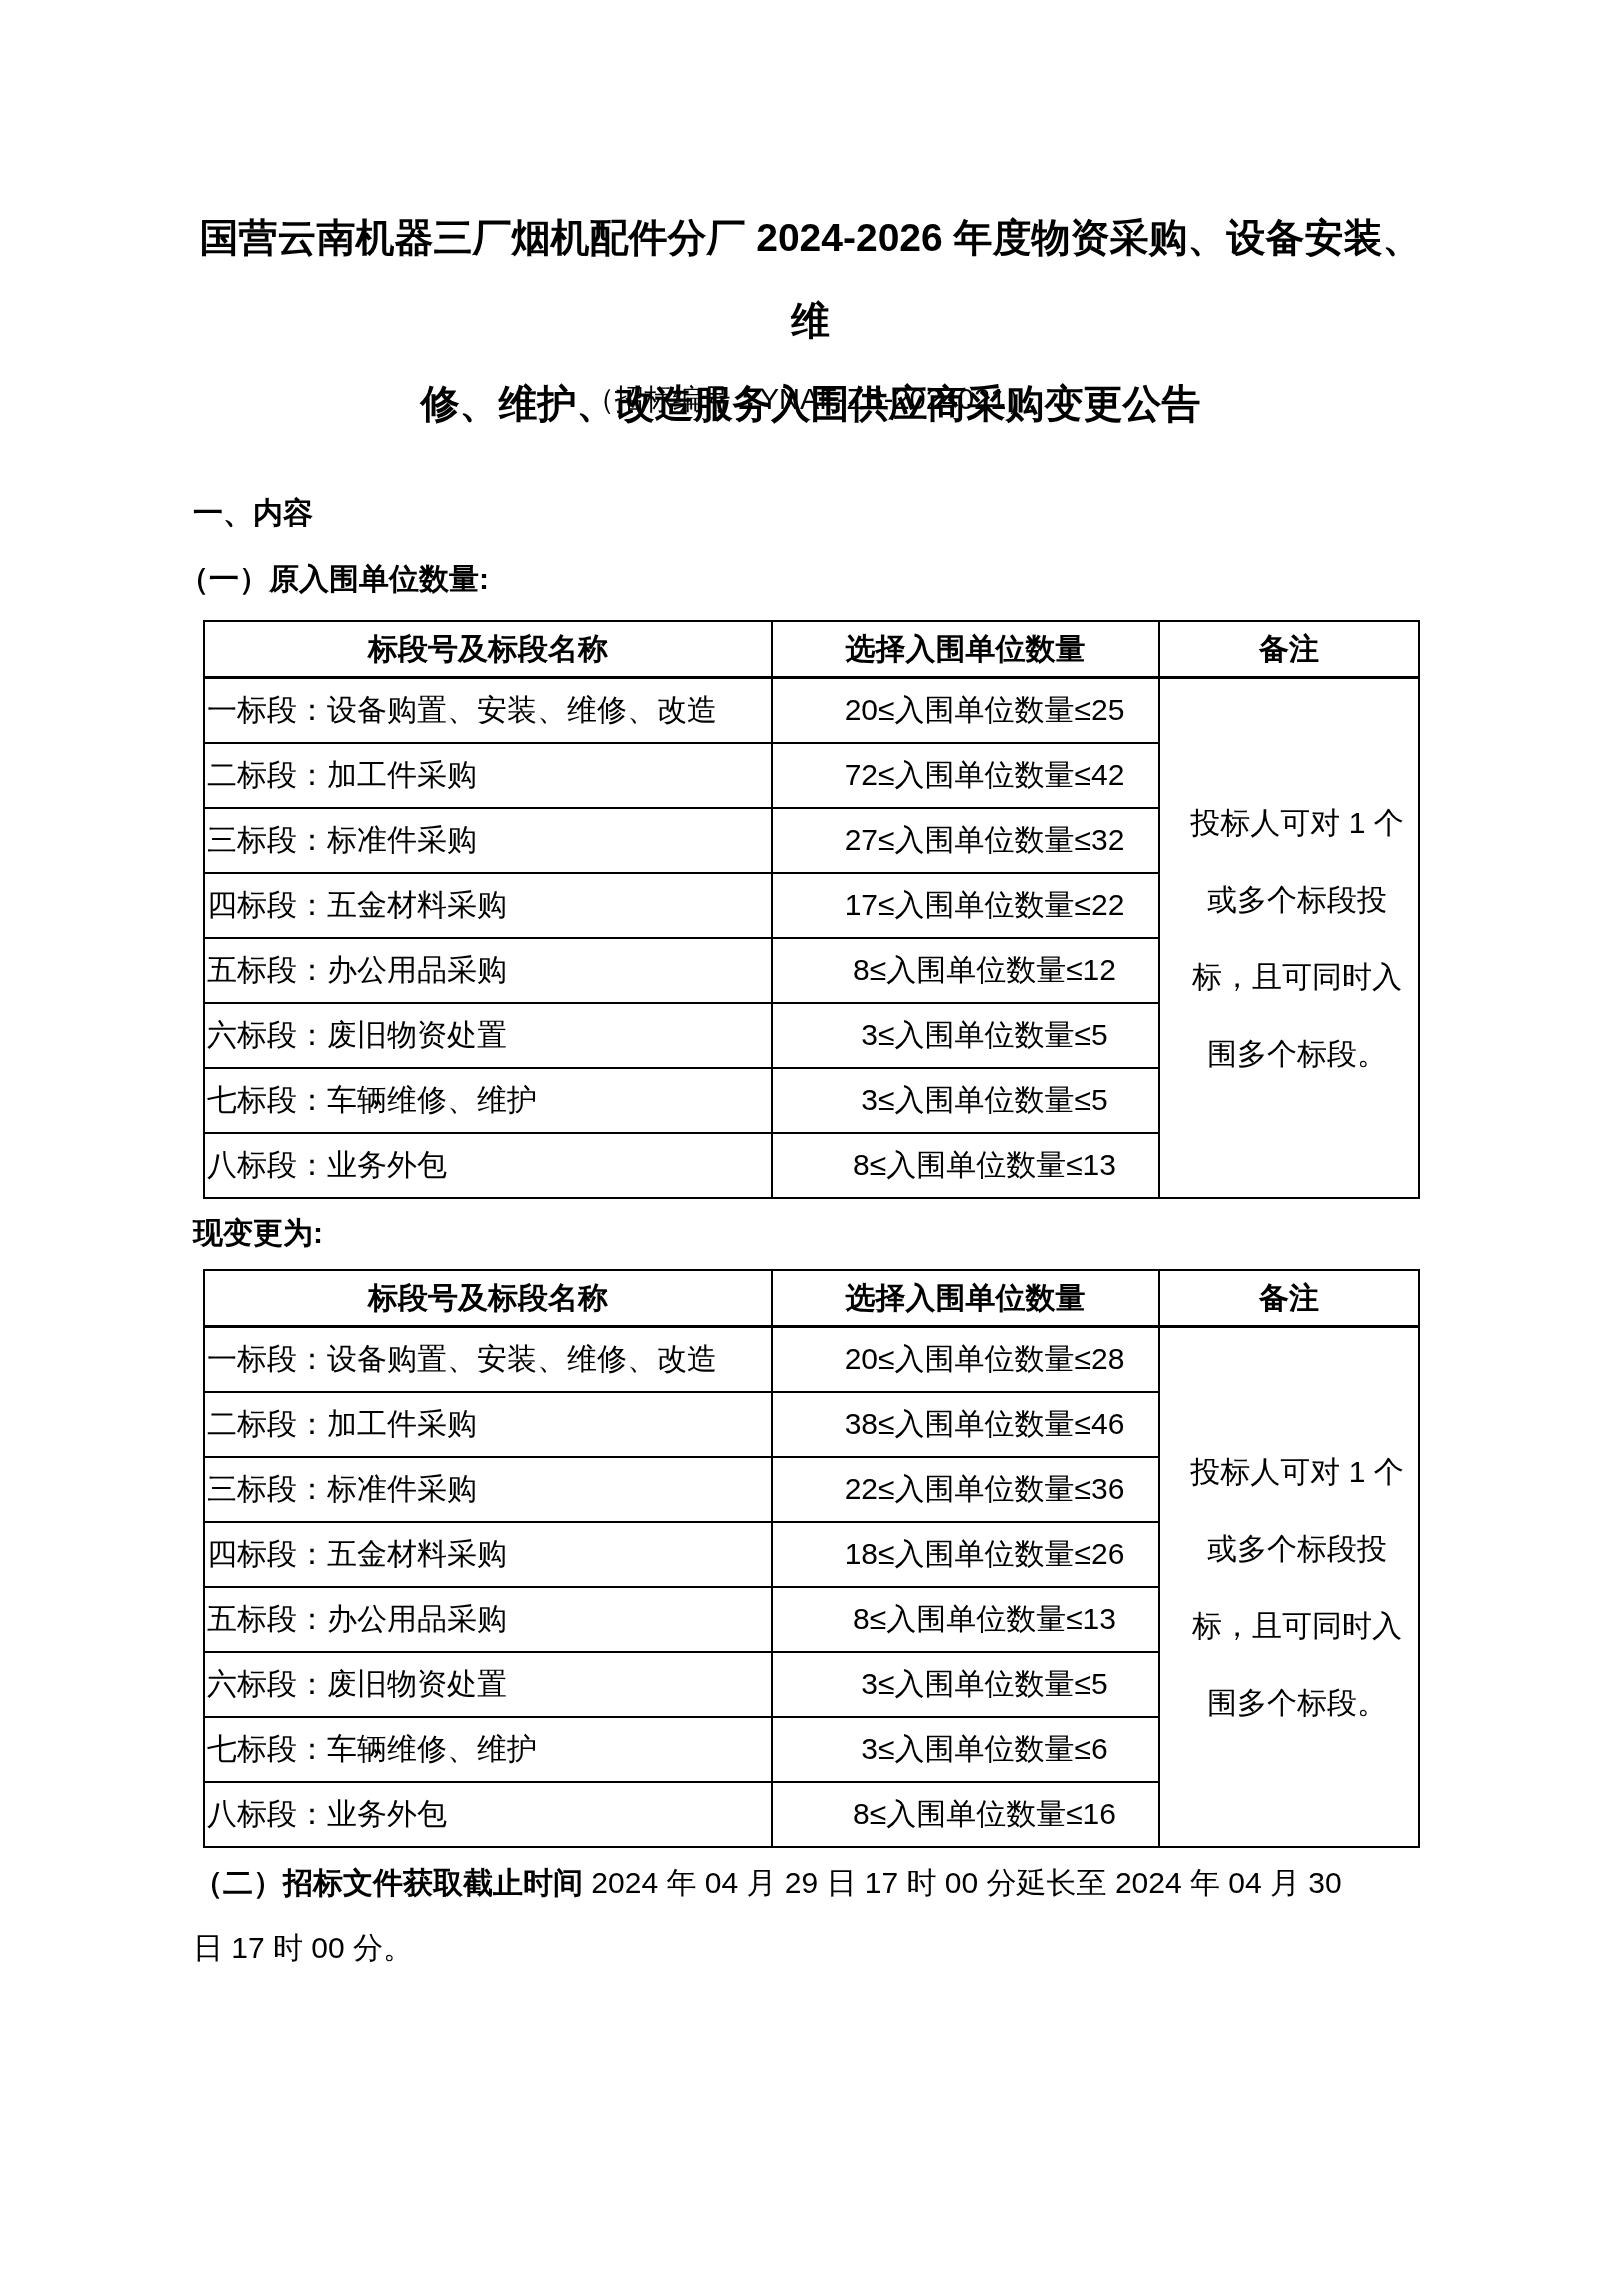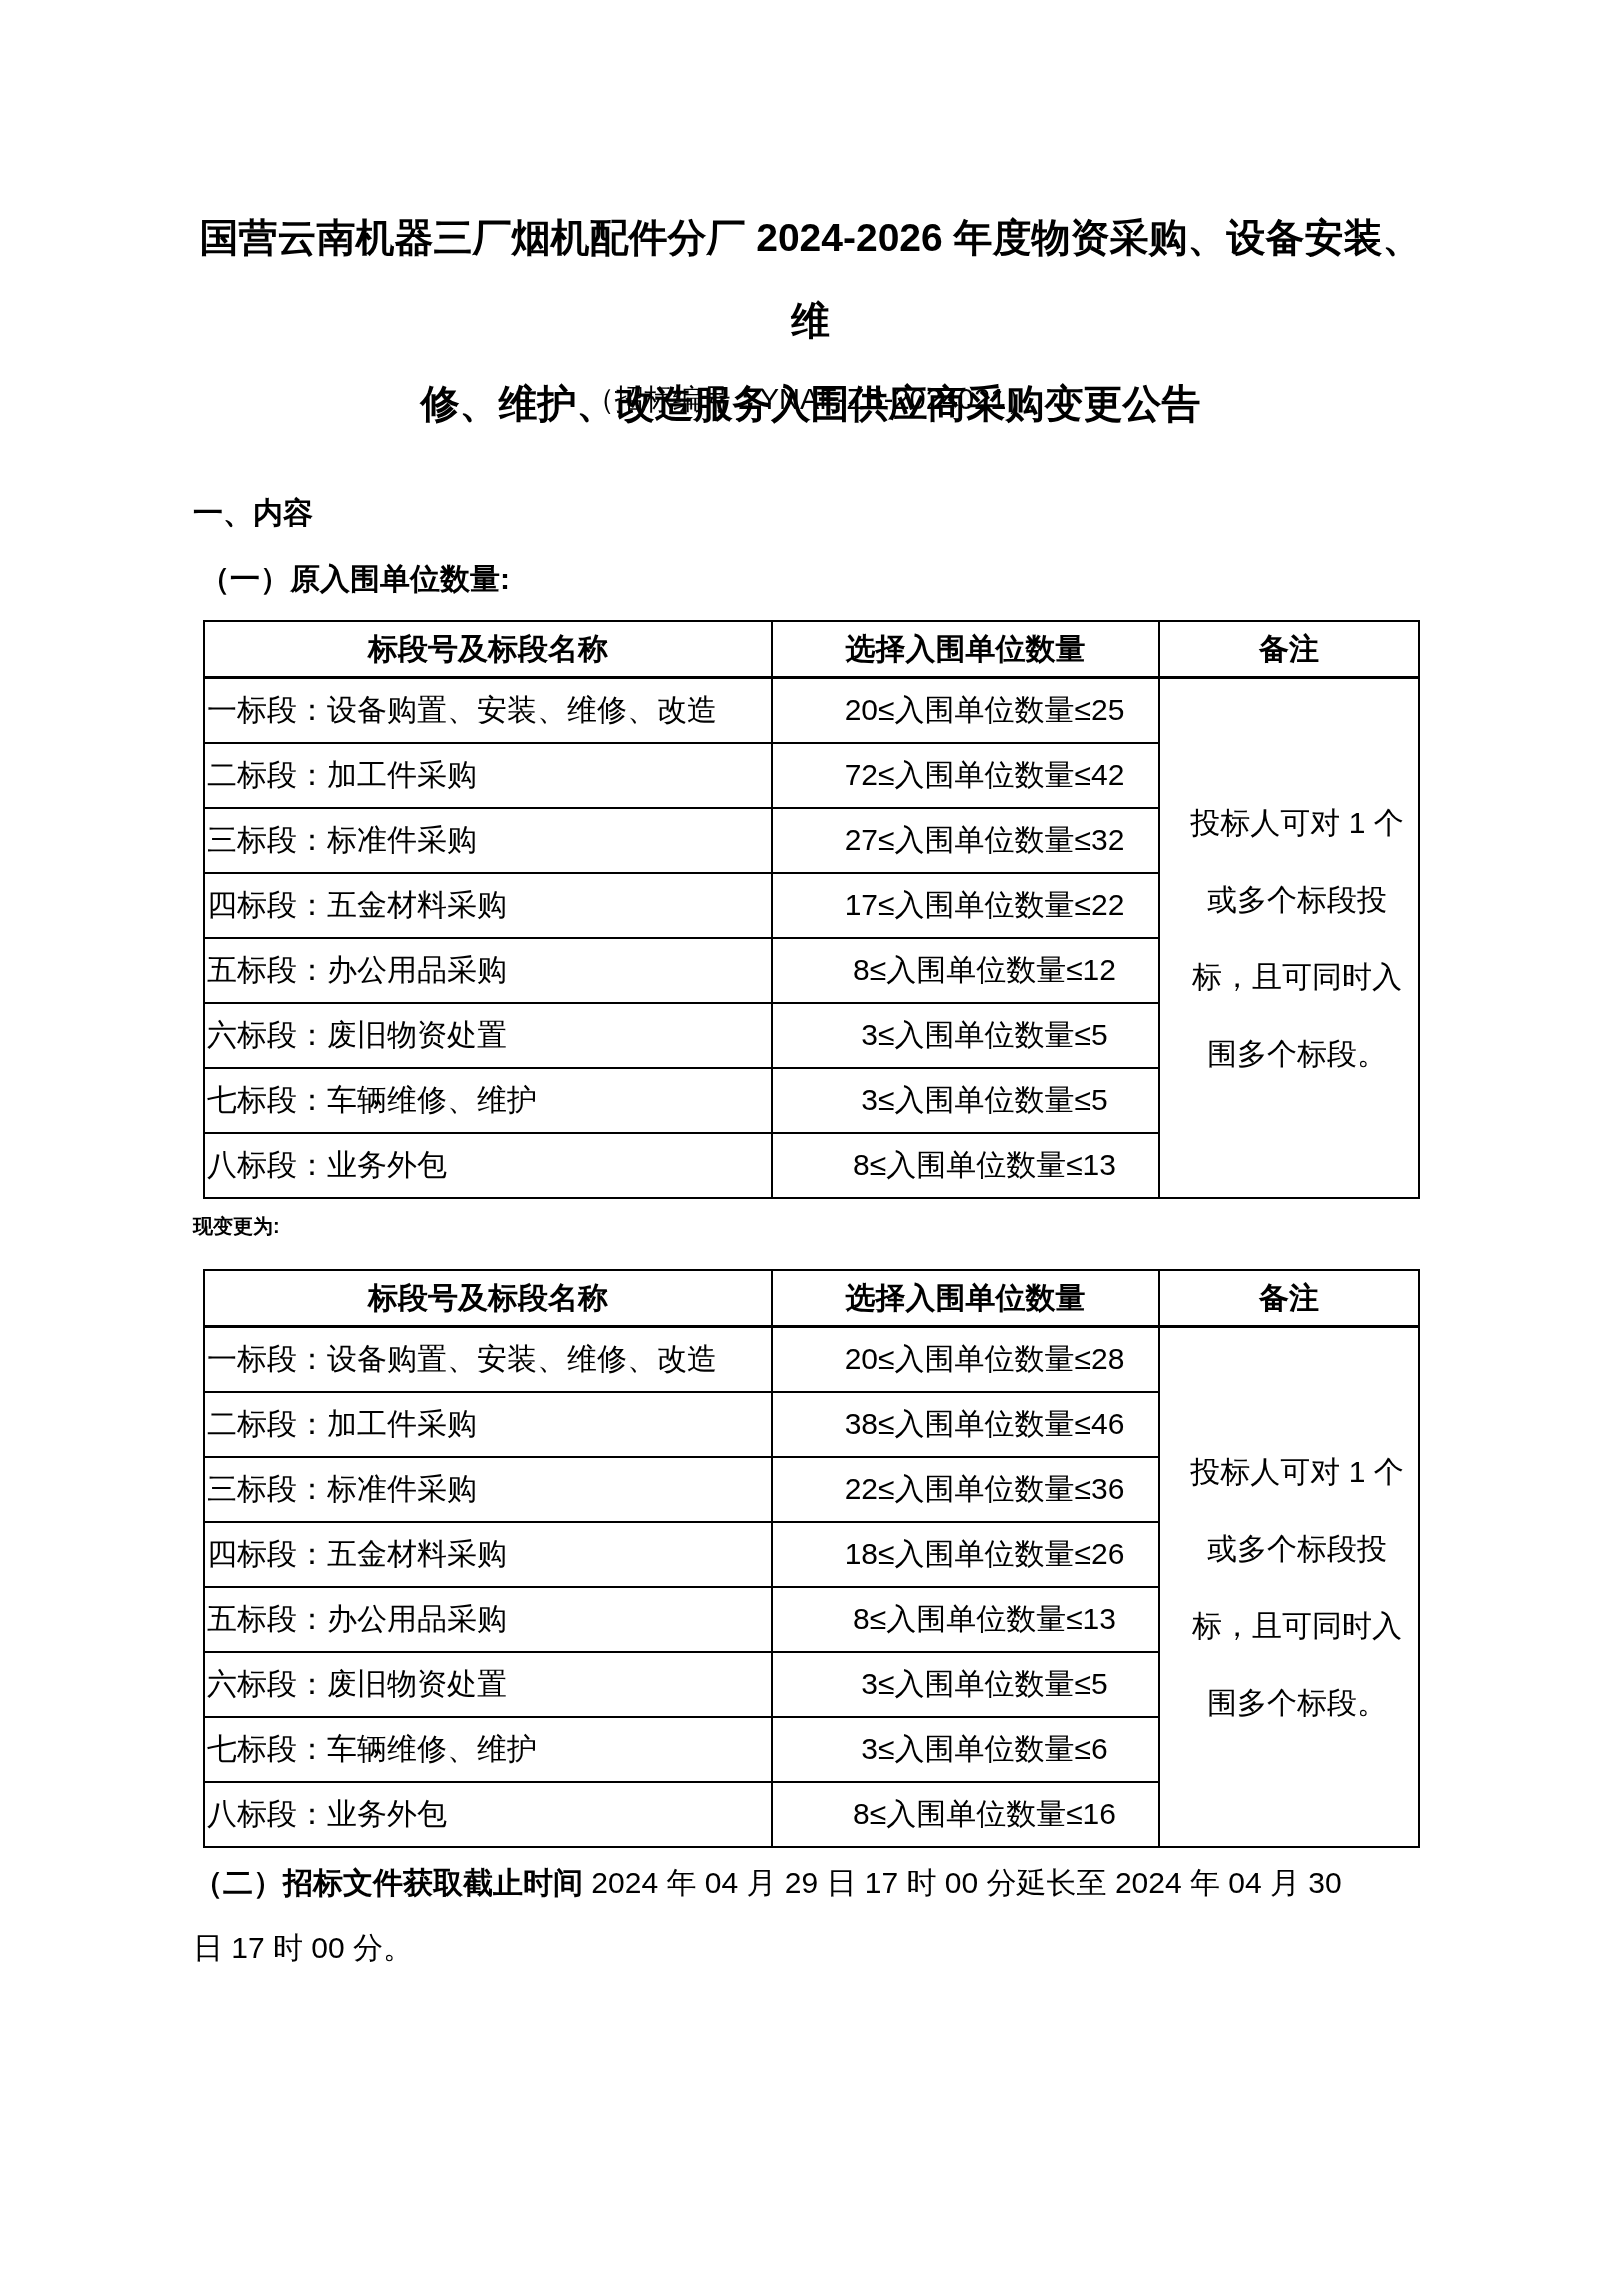--- a/index.html
+++ b/index.html
@@ -30,28 +30,28 @@
     text-align:center;
   }
   .h-sec{
     position:absolute;
     left:193px; top:493px;
     font-size:30px;
     font-weight:700;
   }
   .h-sub{
     position:absolute;
-    left:200px; top:559px;
+    left:179px; top:559px;
     font-size:30px;
     font-weight:700;
   }
   .h-change{
     position:absolute;
     left:193px; top:1213px;
-    font-size:20px;
+    font-size:30px;
     font-weight:700;
   }
   .doc-table{
     position:absolute;
     left:203px;
     width:1215px;
     border-collapse:collapse;
     table-layout:fixed;
     font-size:30px;
   }

